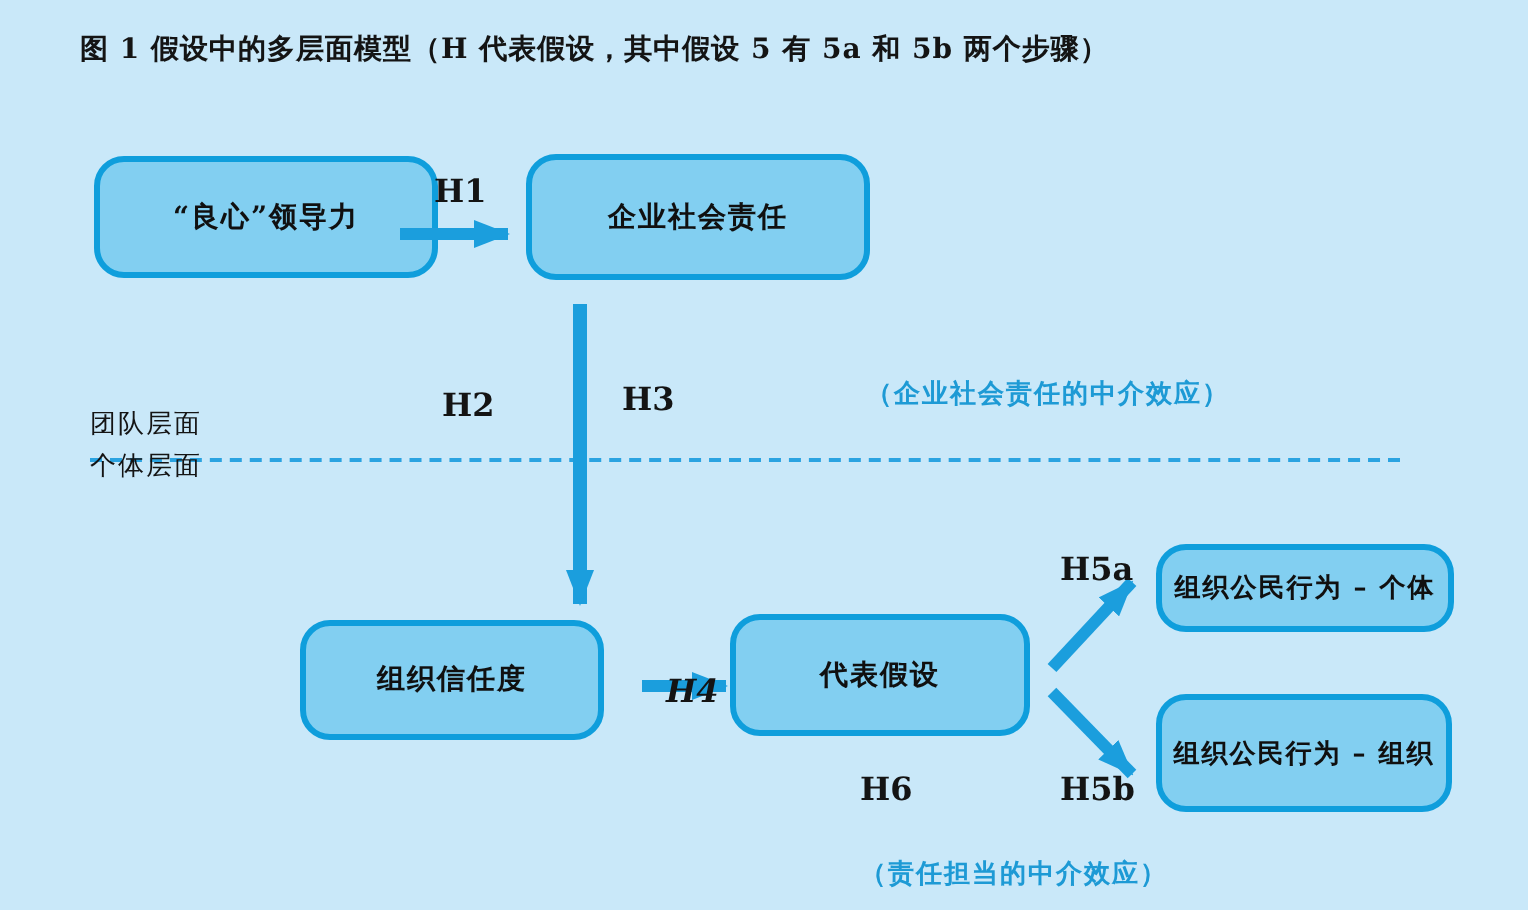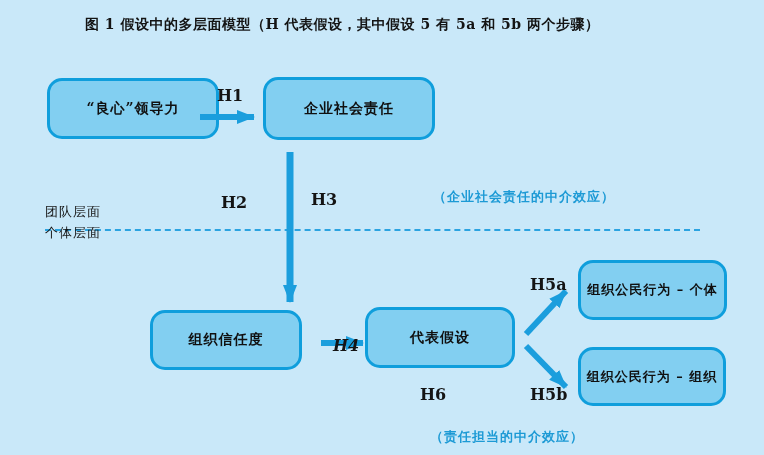--- a/index.html
+++ b/index.html
@@ -7,21 +7,20 @@
     position:relative;
     width:764px;height:455px;
     background:#c9e8f9;
     overflow:hidden;
     font-family:"DejaVu Serif","Liberation Serif",serif;
   }
   .title{
     position:absolute;left:40px;top:16px;
     font-size:14px;font-weight:bold;color:#141414;
     letter-spacing:0.5px;
-    margin-left:45px;
   }
   .node{
     position:absolute;
     background:#82cff1;
     border:3px solid #0f9edc;
     border-radius:15px;
     display:flex;align-items:center;justify-content:center;
     font-size:14px;font-weight:600;color:#101010;
     letter-spacing:1px;
     box-sizing:border-box;
@@ -75,35 +74,35 @@
   </div>
 
   <div class="node" style="left:150px;top:310px;width:152px;height:60px;">
     <span>组织信任度</span>
   </div>
 
   <div class="node" style="left:365px;top:307px;width:150px;height:61px;">
     <span>代表假设</span>
   </div>
 
-  <div class="node" style="left:578px;top:260px;width:149px;height:60px;font-size:13px;">
+  <div class="node" style="left:578px;top:272px;width:149px;height:44px;font-size:13px;">
     <span>组织公民行为 – 个体</span>
   </div>
 
   <div class="node" style="left:578px;top:347px;width:148px;height:59px;font-size:13px;">
     <span>组织公民行为 – 组织</span>
   </div>
 
   <div class="hlabel" style="left:217px;top:86px;">H1</div>
   <div class="hlabel" style="left:221px;top:193px;">H2</div>
   <div class="hlabel" style="left:311px;top:157px;margin-top:33px;">H3</div>
   <div class="hlabel" style="left:333px;top:336px;font-style:italic;">H4</div>
   <div class="hlabel" style="left:530px;top:275px;">H5a</div>
   <div class="hlabel" style="left:530px;top:385px;">H5b</div>
-  <div class="hlabel" style="left:420px;top:385px;">H6</div>
+  <div class="hlabel" style="left:430px;top:385px;">H6</div>
 
   <div class="annotation" style="left:433px;top:188px;">（企业社会责任的中介效应）</div>
   <div class="annotation" style="left:430px;top:428px;">（责任担当的中介效应）</div>
 
   <svg id="arrow-layer" width="764" height="455" viewBox="0 0 764 455">
     <defs>
       <marker id="ah" markerWidth="18" markerHeight="14" refX="17" refY="7" orient="auto" markerUnits="userSpaceOnUse">
         <path d="M0,0 L18,7 L0,14 Z" fill="#1b9edd"></path>
       </marker>
     </defs>

